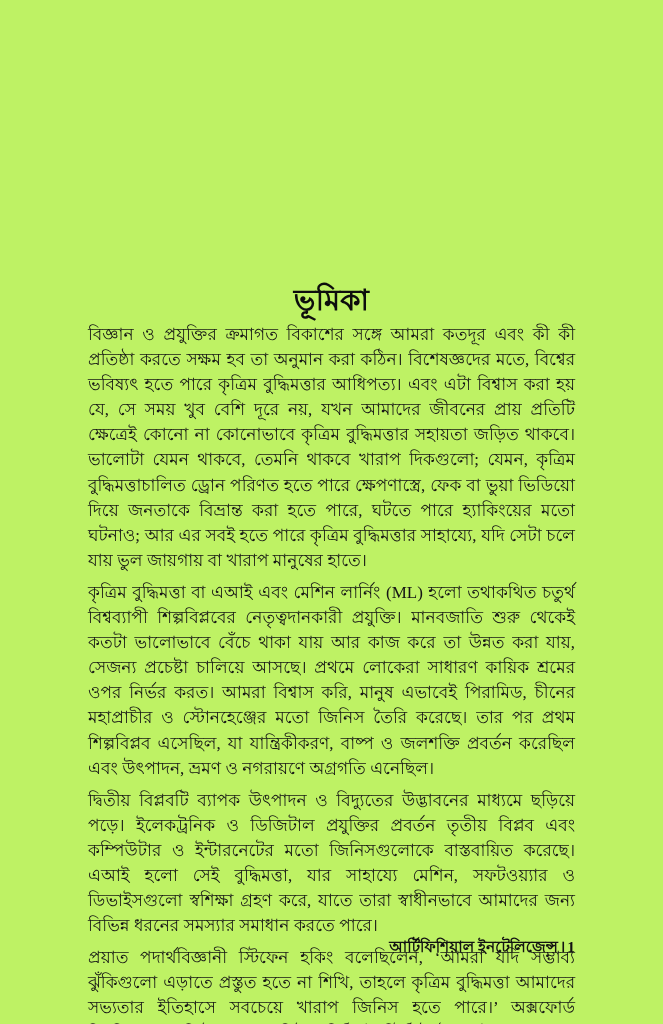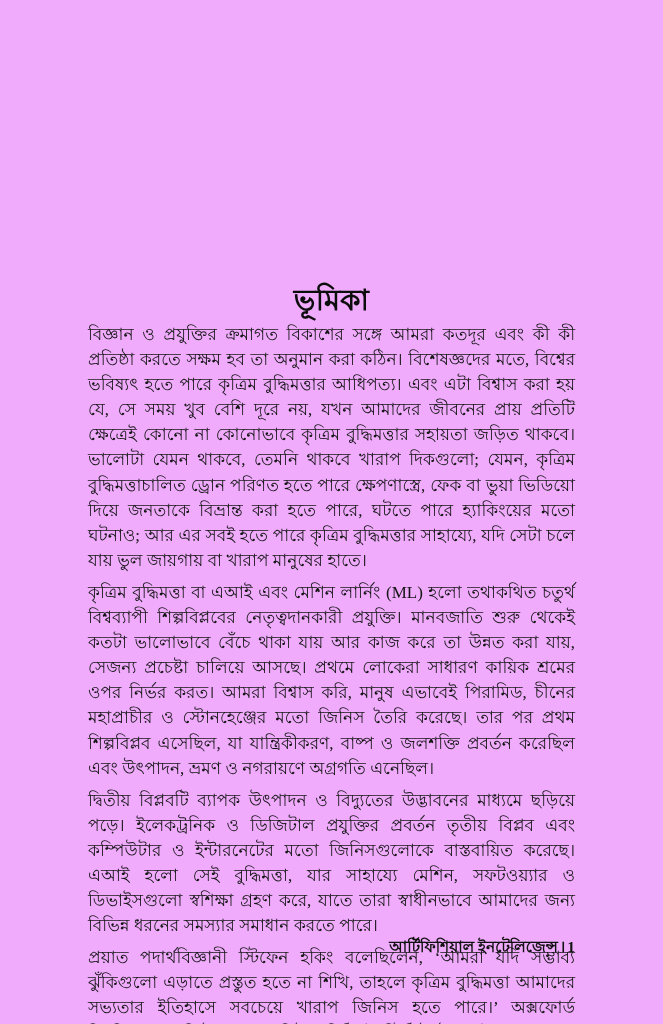--- a/index.html
+++ b/index.html
@@ -12,21 +12,21 @@
   body {
     font-family: "Liberation Serif", "DejaVu Serif", serif;
     color: #111111;
   }
 
   .page {
     position: relative;
     width: 663px;
     height: 1024px;
     margin: 0 auto;
-    background: #f0abfc;
+    background: #bef264;
     overflow: hidden;
     box-sizing: border-box;
   }
 
   
   .chapter-title {
     position: absolute;
     left: 0;
     top: 264px;
     width: 663px;

